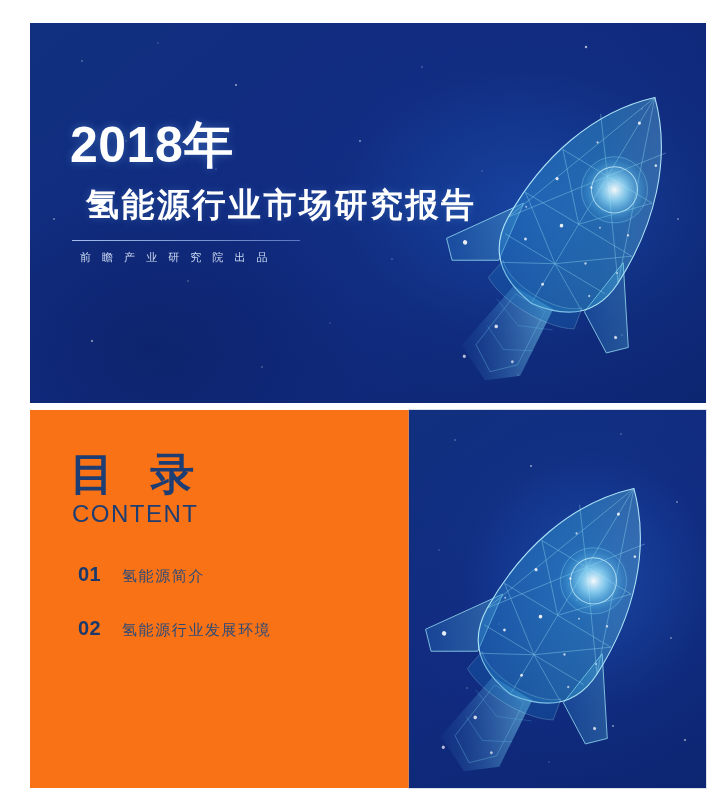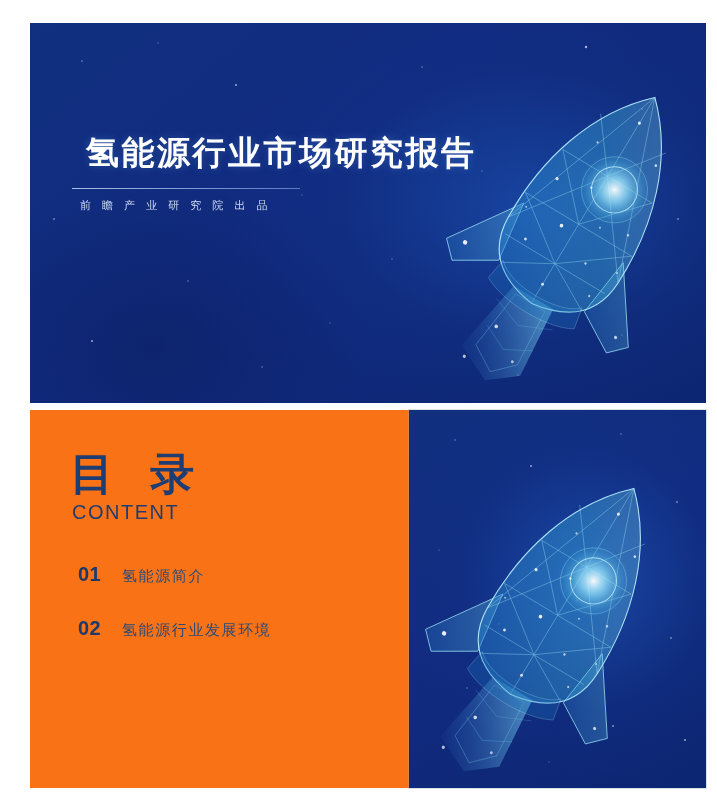--- a/index.html
+++ b/index.html
@@ -133,21 +133,21 @@
     font-weight: 700;
     color: #1e3d73;
     letter-spacing: 12px;
     line-height: 1;
     margin: 0;
   }
   #toc-heading-en {
     position: absolute;
     left: 42px;
     top: 92px;
-    font-size: 20px;
+    font-size: 24px;
     font-weight: 400;
     color: #1e3d73;
     letter-spacing: 1.5px;
     line-height: 1;
     margin: 0;
   }
   #toc-list {
     position: absolute;
     left: 40px;
     top: 145px;
@@ -282,20 +282,21 @@
           <circle cx="240" cy="244" r="1.6" opacity=".75"></circle>
           <circle cx="132" cy="296" r="1.8" opacity=".8"></circle>
           <circle cx="164" cy="318" r="1.4" opacity=".65"></circle>
           <circle cx="120" cy="338" r="1.6" opacity=".7"></circle>
         </g>
       </g>
     </svg>
   </div>
 
   <div id="cover-textblock">
+    <h1 id="cover-year">2018年</h1>
     <h2 id="cover-title">氢能源行业市场研究报告</h2>
     <div id="cover-divider"></div>
     <p id="cover-subtitle">前 瞻 产 业 研 究 院 出 品</p>
   </div>
 </section>
 
 <section id="toc-slide">
 
   <div id="toc-left">
     <h2 id="toc-heading-cn">目 录</h2>

